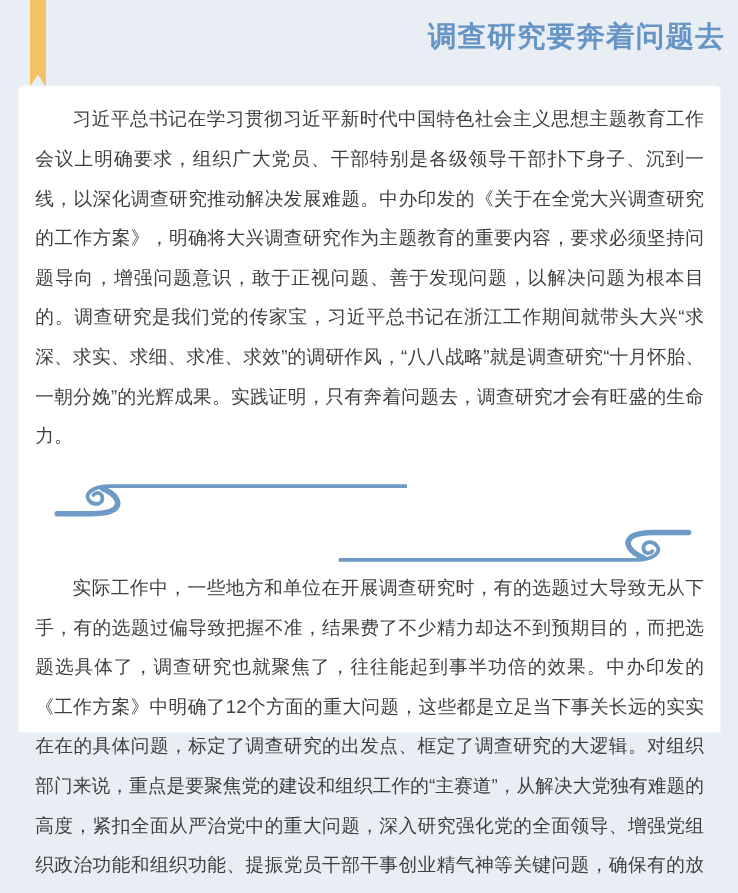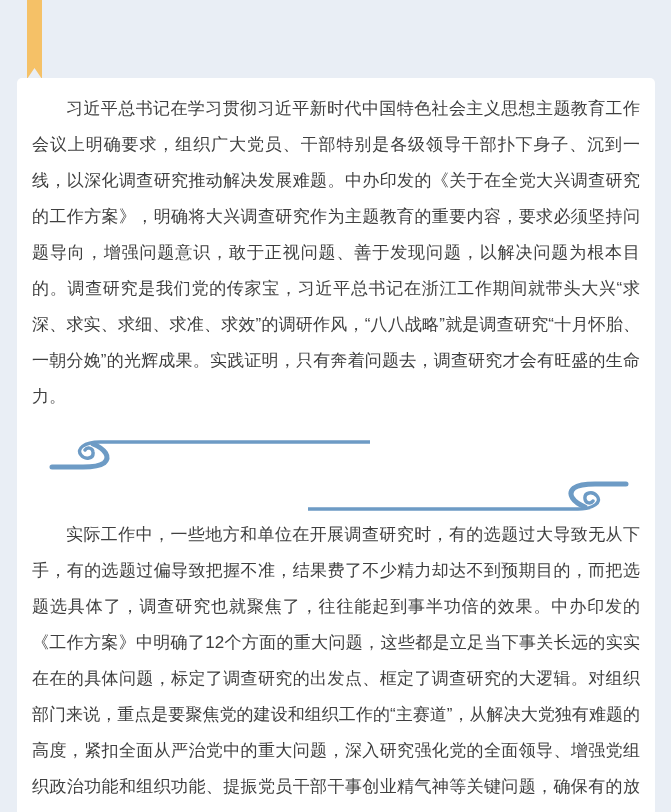--- a/index.html
+++ b/index.html
@@ -15,21 +15,21 @@
     position:absolute;left:27px;top:0;width:15px;height:79px;
     background:#f5c167;
     clip-path:polygon(0 0,100% 0,100% 100%,50% 86%,0 100%);
   }
   .title{
     position:absolute;top:16px;right:12px;margin:0;
     font-size:26px;font-weight:700;color:#6594c5;
     letter-spacing:1px;white-space:nowrap;
   }
   .card{
-    position:absolute;left:17px;top:78px;width:638px;height:734px;
+    position:absolute;left:17px;top:78px;width:638px;height:588px;
     background:#ffffff;border-radius:5px 5px 0 0;
     padding:13px 15px 0;box-sizing:border-box;
   }
   p.body-para{
     margin:0;font-size:17px;line-height:36px;color:#3f3f3f;
     text-align:justify;text-indent:2em;
   }
   p.quote{
     margin:6px 12px 0;font-size:17px;line-height:36px;
     font-weight:700;color:#5e8fc0;
@@ -39,20 +39,21 @@
   .motif-top{margin:19px 0 0 16px;}
   .motif-bottom{margin:3px 10px 0 auto;transform:rotate(180deg);}
   .para-2{margin-top:24px;}
   .motif svg{display:block;}
 </style>
 </head>
 <body>
 
 <div class="header">
   <div class="ribbon"></div>
+  <h1 class="title">调查研究要奔着问题去</h1>
 </div>
 
 <div class="card">
 
   <p class="body-para">习近平总书记在学习贯彻习近平新时代中国特色社会主义思想主题教育工作会议上明确要求，组织广大党员、干部特别是各级领导干部扑下身子、沉到一线，以深化调查研究推动解决发展难题。中办印发的《关于在全党大兴调查研究的工作方案》，明确将大兴调查研究作为主题教育的重要内容，要求必须坚持问题导向，增强问题意识，敢于正视问题、善于发现问题，以解决问题为根本目的。调查研究是我们党的传家宝，习近平总书记在浙江工作期间就带头大兴“求深、求实、求细、求准、求效”的调研作风，“八八战略”就是调查研究“十月怀胎、一朝分娩”的光辉成果。实践证明，只有奔着问题去，调查研究才会有旺盛的生命力。</p>
 
   <div class="motif motif-top">
     <svg width="322" height="40" viewBox="0 0 322 40" aria-hidden="true">
       <path d="M322 8 H52 C36 8 28 15 33 21 C37 26 46 25 45 18 C44.5 13.5 39 13 37 16" fill="none" stroke="currentColor" stroke-width="3.4" stroke-linecap="round"></path>
       <path d="M45 10 C57 15 63 23 56 29 C51 32.6 43 33 35 33 H4" fill="none" stroke="currentColor" stroke-width="5" stroke-linecap="round"></path>

